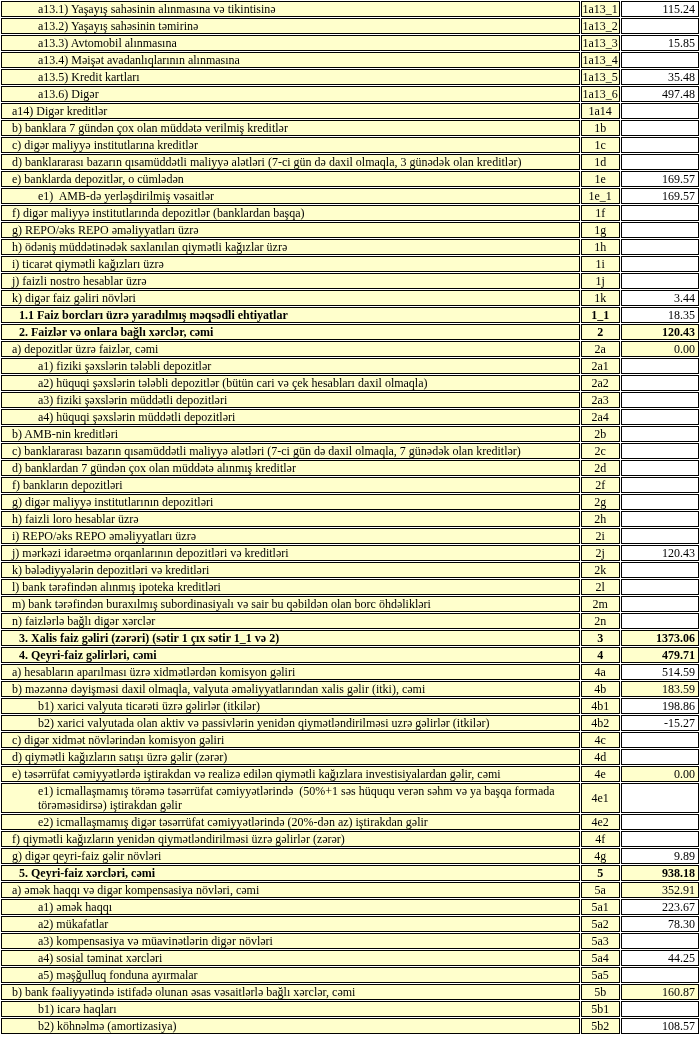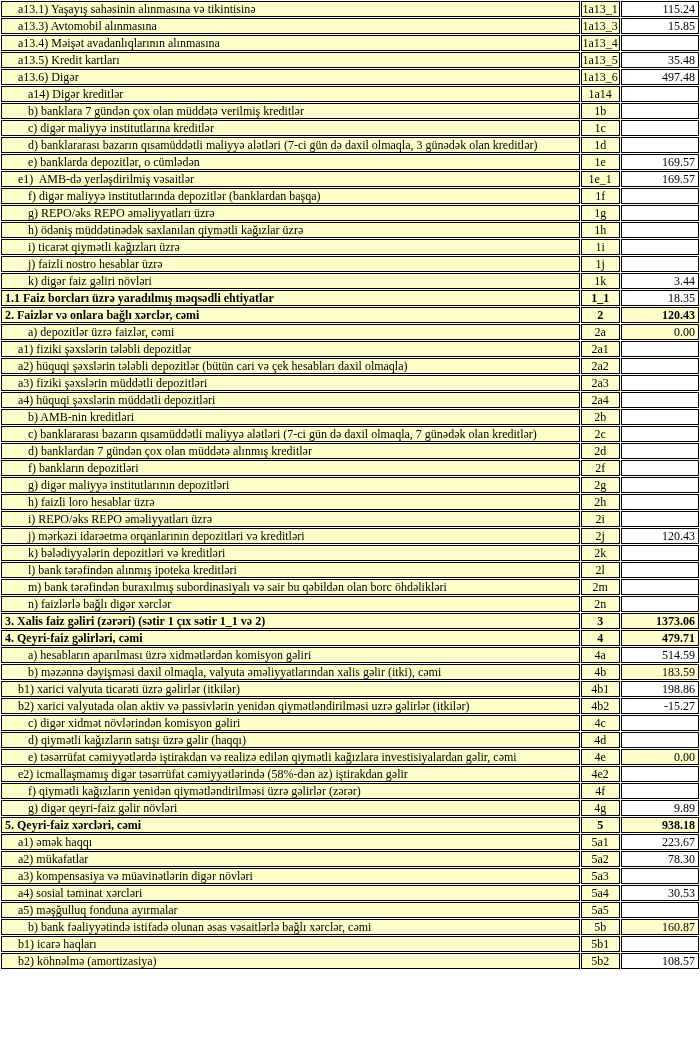--- a/index.html
+++ b/index.html
@@ -3,23 +3,23 @@
 <meta charset="utf-8">
 <style>
   html,body{margin:0;padding:0;background:#ffffff;}
   body{width:700px;font-family:"Liberation Serif", serif;color:#000;}
   table.report{border-collapse:separate;border-spacing:1px;width:700px;table-layout:fixed;background:#ffffff;}
   col.c-label{width:577px;}
   col.c-code{width:39px;}
   col.c-value{width:78px;}
   td{border:1px solid #000;font-size:12px;line-height:14px;height:14px;background:#FFFFCC;overflow:hidden;vertical-align:middle;padding:0;}
   td.label{padding-right:2px;white-space:pre-wrap;}
-  td.label.ind0{padding-left:3px;}
-  td.label.ind1{padding-left:26px;margin-left:21px;}
-  td.label.ind2{padding-left:16px;}
+  td.label.ind0{padding-left:17px;}
+  td.label.ind1{padding-left:10px;margin-left:21px;}
+  td.label.ind2{padding-left:36px;}
   td.code{text-align:center;}
   td.value{text-align:right;background:#ffffff;padding-right:3px;padding-left:2px;}
   td.value.vy{background:#FFFFCC;}
   .b{font-weight:bold;}
   .it{}
 </style>
 </head>
 <body>
 
 <table class="report" id="report-table">
@@ -28,20 +28,25 @@
       <col class="c-code">
       <col class="c-value">
   </colgroup>
   <tbody id="report-body">
       <tr>
         <td class="label ind2">a13.1) Yaşayış sahəsinin alınmasına və tikintisinə</td>
         <td class="code">1a13_1</td>
         <td class="value">115.24</td>
       </tr>
       <tr>
+        <td class="label ind2">a13.2) Yaşayış sahəsinin təmirinə</td>
+        <td class="code">1a13_2</td>
+        <td class="value"></td>
+      </tr>
+      <tr>
         <td class="label ind2">a13.3) Avtomobil alınmasına</td>
         <td class="code">1a13_3</td>
         <td class="value">15.85</td>
       </tr>
       <tr>
         <td class="label ind2">a13.4) Məişət avadanlıqlarının alınmasına</td>
         <td class="code">1a13_4</td>
         <td class="value"></td>
       </tr>
       <tr>
@@ -238,68 +243,78 @@
         <td class="label ind2">b2) xarici valyutada olan aktiv və passivlərin yenidən qiymətləndirilməsi uzrə gəlirlər (itkilər)</td>
         <td class="code">4b2</td>
         <td class="value">-15.27</td>
       </tr>
       <tr>
         <td class="label ind1">c) digər xidmət növlərindən komisyon gəliri</td>
         <td class="code">4c</td>
         <td class="value"></td>
       </tr>
       <tr>
-        <td class="label ind1">d) qiymətli kağızların satışı üzrə gəlir (haqqı)</td>
+        <td class="label ind1">d) qiymətli kağızların satışı üzrə gəlir (zərər)</td>
         <td class="code">4d</td>
         <td class="value"></td>
       </tr>
       <tr>
         <td class="label ind1">e) təsərrüfat cəmiyyətlərdə iştirakdan və realizə edilən qiymətli kağızlara investisiyalardan gəlir,<span class="it"> cəmi</span></td>
         <td class="code">4e</td>
         <td class="value vy">0.00</td>
       </tr>
       <tr>
-        <td class="label ind2">e2) icmallaşmamış digər təsərrüfat cəmiyyətlərində (58%-dən az) iştirakdan gəlir</td>
+        <td class="label ind2">e1) icmallaşmamış törəmə təsərrüfat cəmiyyətlərində  (50%+1 səs hüququ verən səhm və ya başqa formada törəməsidirsə) iştirakdan gəlir</td>
+        <td class="code">4e1</td>
+        <td class="value"></td>
+      </tr>
+      <tr>
+        <td class="label ind2">e2) icmallaşmamış digər təsərrüfat cəmiyyətlərində (20%-dən az) iştirakdan gəlir</td>
         <td class="code">4e2</td>
         <td class="value"></td>
       </tr>
       <tr>
         <td class="label ind1">f) qiymətli kağızların yenidən qiymətləndirilməsi üzrə gəlirlər (zərər)</td>
         <td class="code">4f</td>
         <td class="value"></td>
       </tr>
       <tr>
         <td class="label ind1">g) digər qeyri-faiz gəlir növləri</td>
         <td class="code">4g</td>
         <td class="value">9.89</td>
       </tr>
       <tr>
         <td class="label ind0 b">5. Qeyri-faiz xərcləri,<span class="it b"> cəmi</span></td>
         <td class="code b">5</td>
         <td class="value vy b">938.18</td>
       </tr>
       <tr>
+        <td class="label ind1">a) əmək haqqı və digər kompensasiya növləri,<span class="it"> cəmi</span></td>
+        <td class="code">5a</td>
+        <td class="value vy">352.91</td>
+      </tr>
+      <tr>
         <td class="label ind2">a1) əmək haqqı</td>
         <td class="code">5a1</td>
         <td class="value">223.67</td>
       </tr>
       <tr>
         <td class="label ind2">a2) mükafatlar</td>
         <td class="code">5a2</td>
         <td class="value">78.30</td>
       </tr>
       <tr>
         <td class="label ind2">a3) kompensasiya və müavinətlərin digər növləri</td>
         <td class="code">5a3</td>
         <td class="value"></td>
       </tr>
       <tr>
         <td class="label ind2">a4) sosial təminat xərcləri</td>
         <td class="code">5a4</td>
-        <td class="value">30.53</td>
+        <td class="value">44.25</td>
       </tr>
       <tr>
         <td class="label ind2">a5) məşğulluq fonduna ayırmalar</td>
         <td class="code">5a5</td>
         <td class="value"></td>
       </tr>
       <tr>
         <td class="label ind1">b) bank fəaliyyətində istifadə olunan əsas vəsaitlərlə bağlı xərclər,<span class="it"> cəmi</span></td>
         <td class="code">5b</td>
         <td class="value vy">160.87</td>

